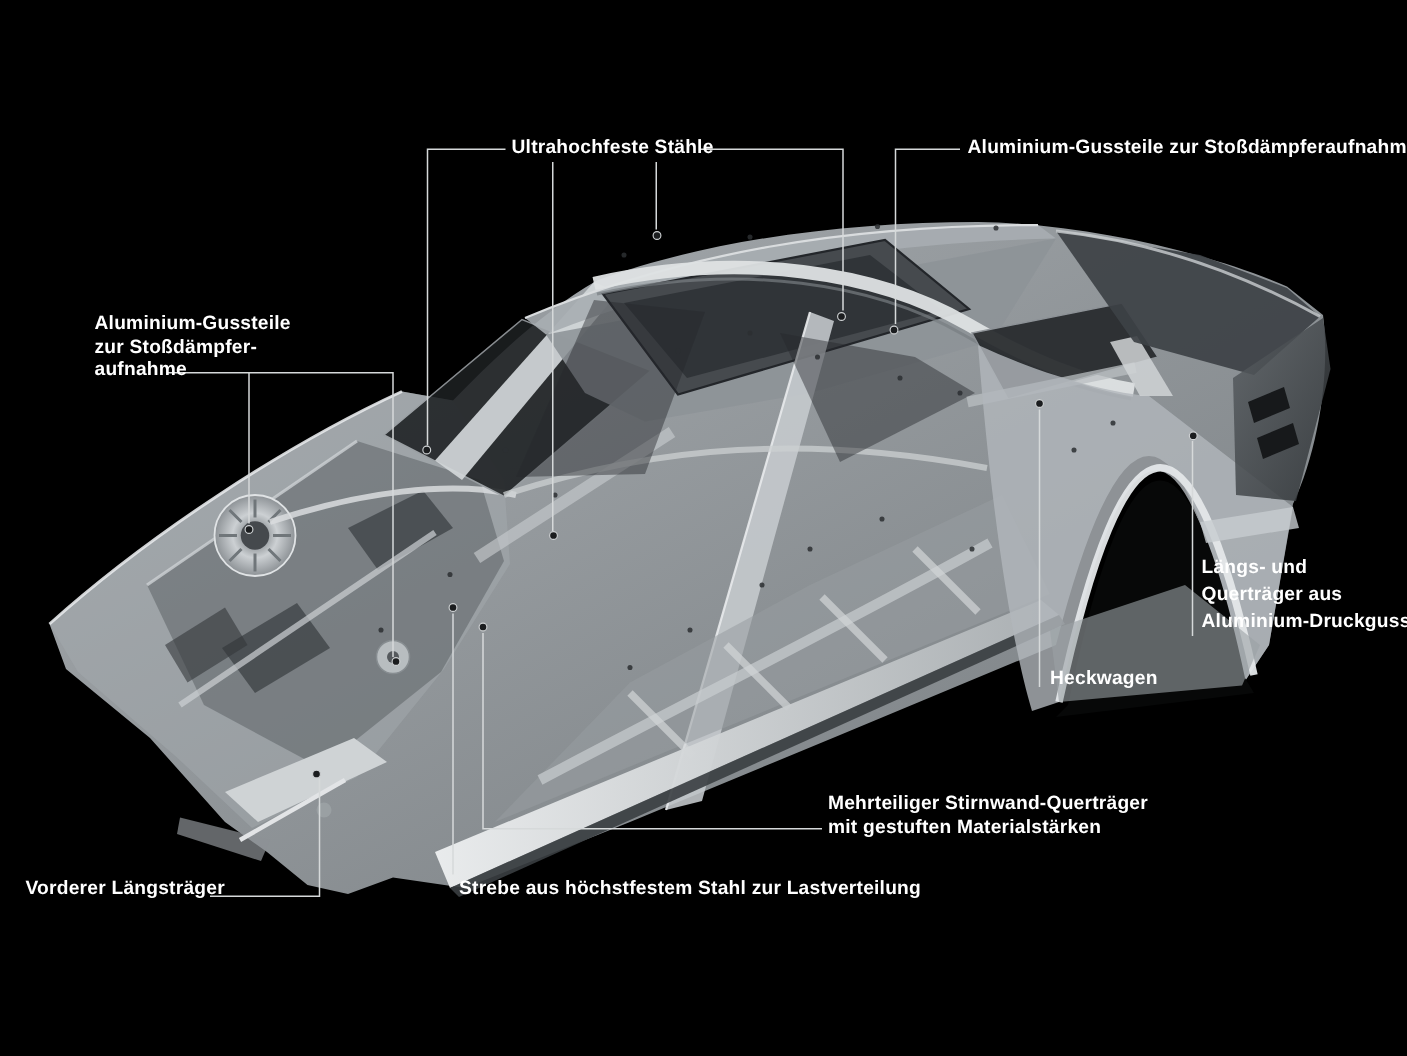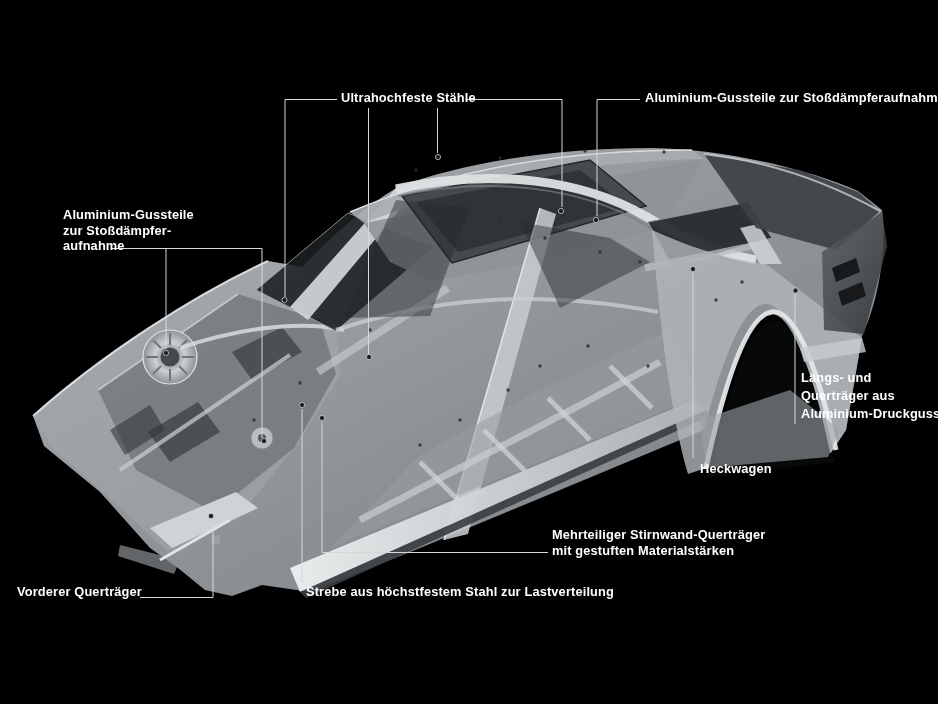--- a/index.html
+++ b/index.html
@@ -193,23 +193,23 @@
     <div>zur Stoßdämpfer-</div>
     <div>aufnahme</div>
   </div>
 
   <div class="lbl lh18" style="left:801px;top:369px;">
     <div>Längs- und</div>
     <div>Querträger aus</div>
     <div>Aluminium-Druckguss</div>
   </div>
 
-  <div class="lbl" style="left:700px;top:461px;">Heckwagen</div>
+  <div class="lbl" style="left:700px;top:444px;">Heckwagen</div>
 
   <div class="lbl" style="left:306px;top:584px;">Strebe aus höchstfestem Stahl zur Lastverteilung</div>
 
   <div class="lbl lh16" style="left:552px;top:527px;">
     <div>Mehrteiliger Stirnwand-Querträger</div>
     <div>mit gestuften Materialstärken</div>
   </div>
 
-  <div class="lbl" style="left:17px;top:584px;">Vorderer Querträger</div>
+  <div class="lbl" style="left:17px;top:584px;">Vorderer Längsträger</div>
 </div>
 
 </body></html>

